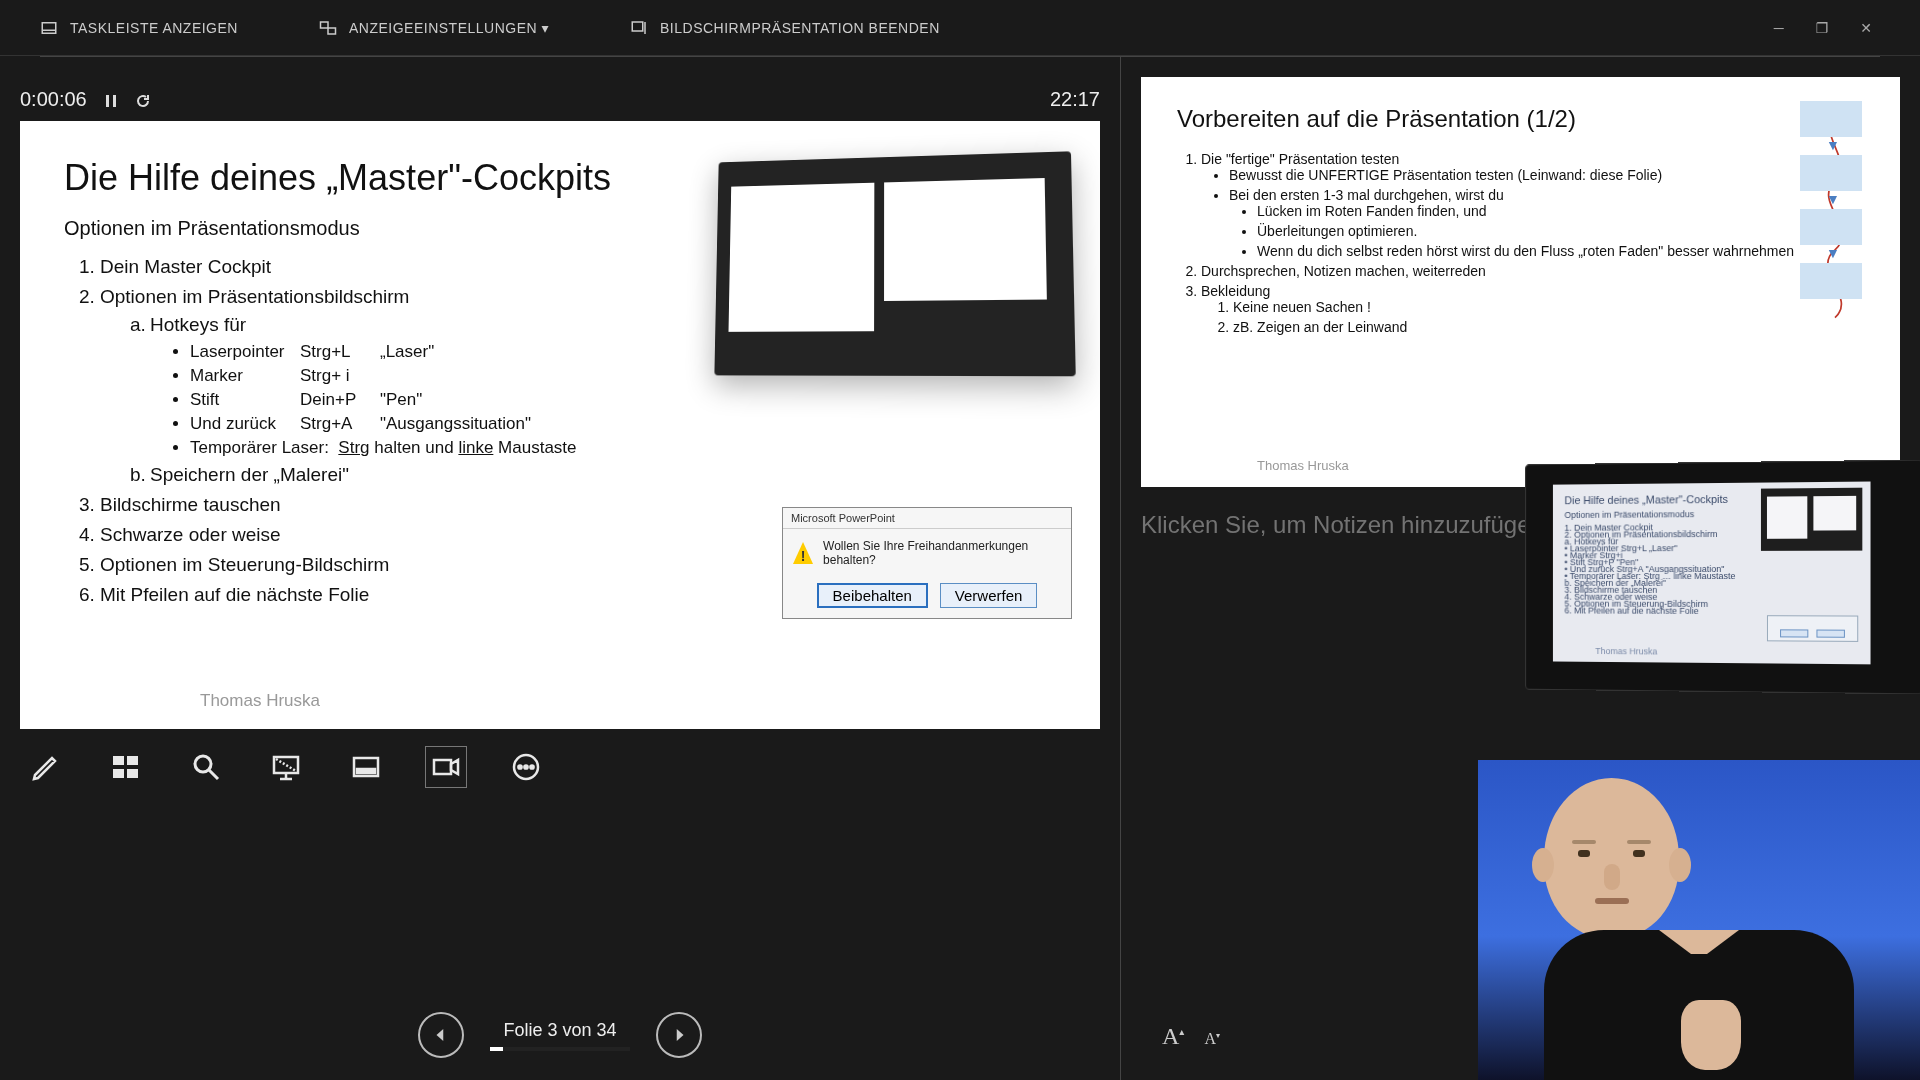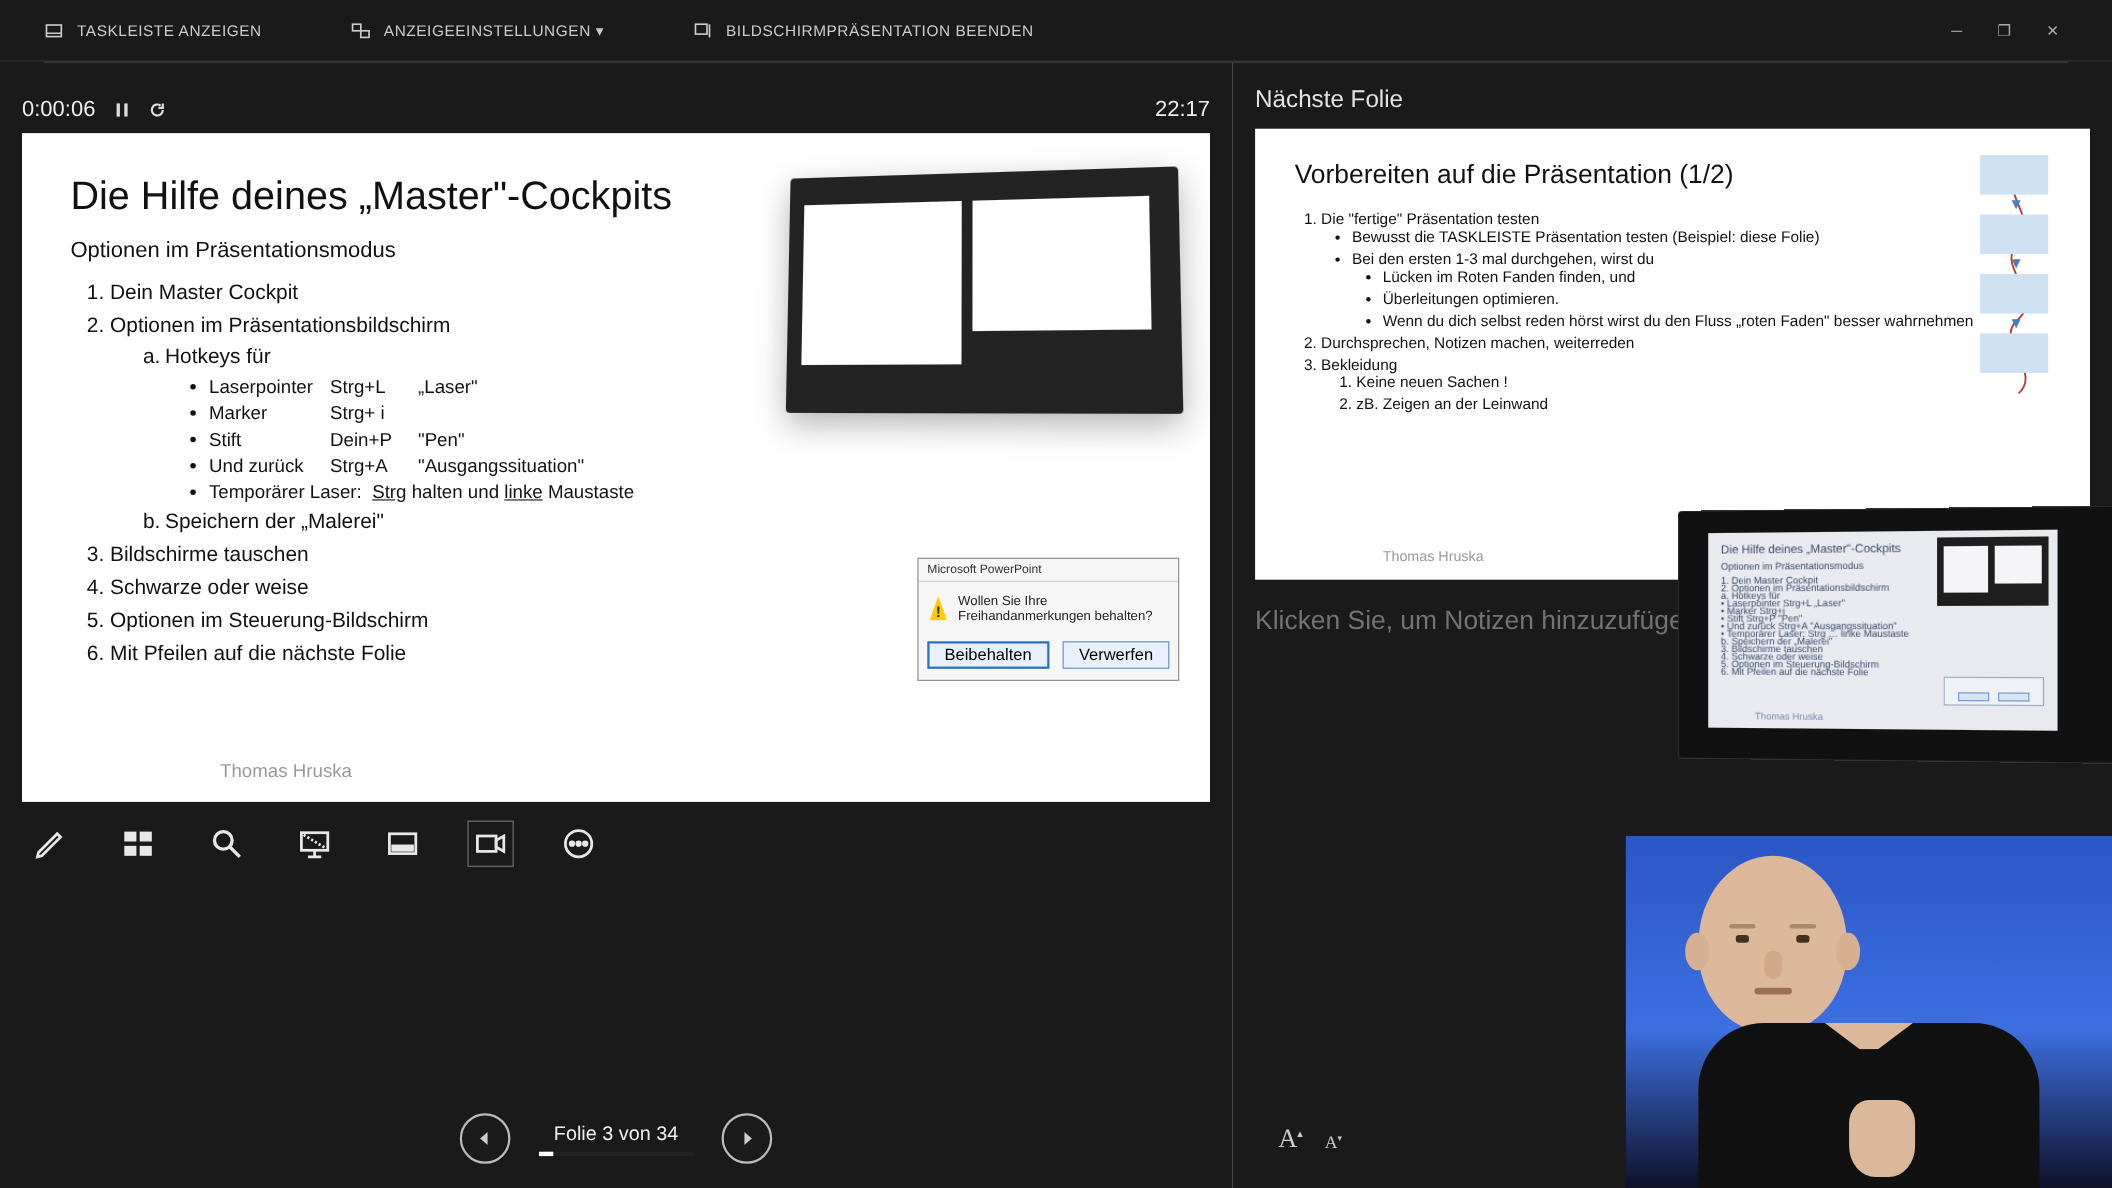--- a/index.html
+++ b/index.html
@@ -38,21 +38,21 @@
 .hot-row span.k { display: inline-block; width: 110px; }
 .hot-row span.s { display: inline-block; width: 80px; }
 .author { position: absolute; left: 180px; bottom: 18px; color: #999; font-size: 17px; }
 .slide .screenshot-img { position: absolute; right: 30px; top: 34px; width: 360px; height: 220px; }
 .screenshot-frame { width: 100%; height: 100%; background: #232323; border-radius: 4px; transform: perspective(900px) rotateX(6deg) rotateY(-8deg); box-shadow: 0 10px 30px rgba(0,0,0,.3); position: relative; }
 .screenshot-frame .panel { position: absolute; background: #fff; }
 .screenshot-frame .p1 { left: 14px; top: 26px; width: 150px; height: 150px; }
 .screenshot-frame .p2 { left: 174px; top: 26px; width: 160px; height: 120px; }
 
 
-.pp-dialog { position: absolute; right: 28px; bottom: 110px; width: 238px; background: #f6f6f6; border: 1px solid #888; font-size: 12px; color: #222; }
+.pp-dialog { position: absolute; right: 28px; bottom: 110px; width: 290px; background: #f6f6f6; border: 1px solid #888; font-size: 12px; color: #222; }
 .pp-dialog .title { padding: 4px 8px; font-size: 11px; color: #333; border-bottom: 1px solid #ccc; }
 .pp-dialog .body { display: flex; gap: 10px; padding: 10px; align-items: center; }
 .pp-dialog .body .warn { width: 22px; height: 22px; background: #ffcc00; clip-path: polygon(50% 0, 100% 100%, 0 100%); display:flex; align-items:flex-end; justify-content:center; font-weight:bold; font-size:14px; color:#333;}
 .pp-dialog .btns { display: flex; justify-content: center; gap: 12px; padding: 6px 8px 10px; }
 .pp-dialog .btns button { font-size: 15px; padding: 2px 14px; border: 1px solid #5a8ec4; background: #e8f0fa; }
 .pp-dialog .btns button.primary { border: 2px solid #2a6fbf; }
 
 
 .tool-row { display: flex; gap: 40px; padding: 18px 6px; align-items: center; }
 .tool { width: 40px; height: 40px; display: flex; align-items: center; justify-content: center; cursor: pointer; color: #e8e8e8; }
@@ -294,28 +294,27 @@
           <svg viewBox="0 0 24 24" fill="#ccc">
             <path d="M9 4l9 8-9 8z"></path>
           </svg>
         </div>
     </div>
   </div>
 
   <div class="vert-divider"></div>
 
   <div class="right-col" style="position:relative">
-    <div class="next-title">Nächste Folie</div>
     <div class="next-slide">
       <h2>Vorbereiten auf die Präsentation (1/2)</h2>
       <ol>
         <li>
           <span>Die "fertige" Präsentation testen</span>
           <ul>
-            <li>Bewusst die TASKLEISTE Präsentation testen (Beispiel: diese Folie)</li>
+            <li>Bewusst die UNFERTIGE Präsentation testen (Leinwand: diese Folie)</li>
             <li>
               <span>Bei den ersten 1-3 mal durchgehen, wirst du</span>
               <ul>
                 <li>Lücken im Roten Fanden finden, und</li>
                 <li>Überleitungen optimieren.</li>
                 <li>Wenn du dich selbst reden hörst wirst du den Fluss „roten Faden" besser wahrnehmen</li>
               </ul>
             </li>
           </ul>
         </li>

